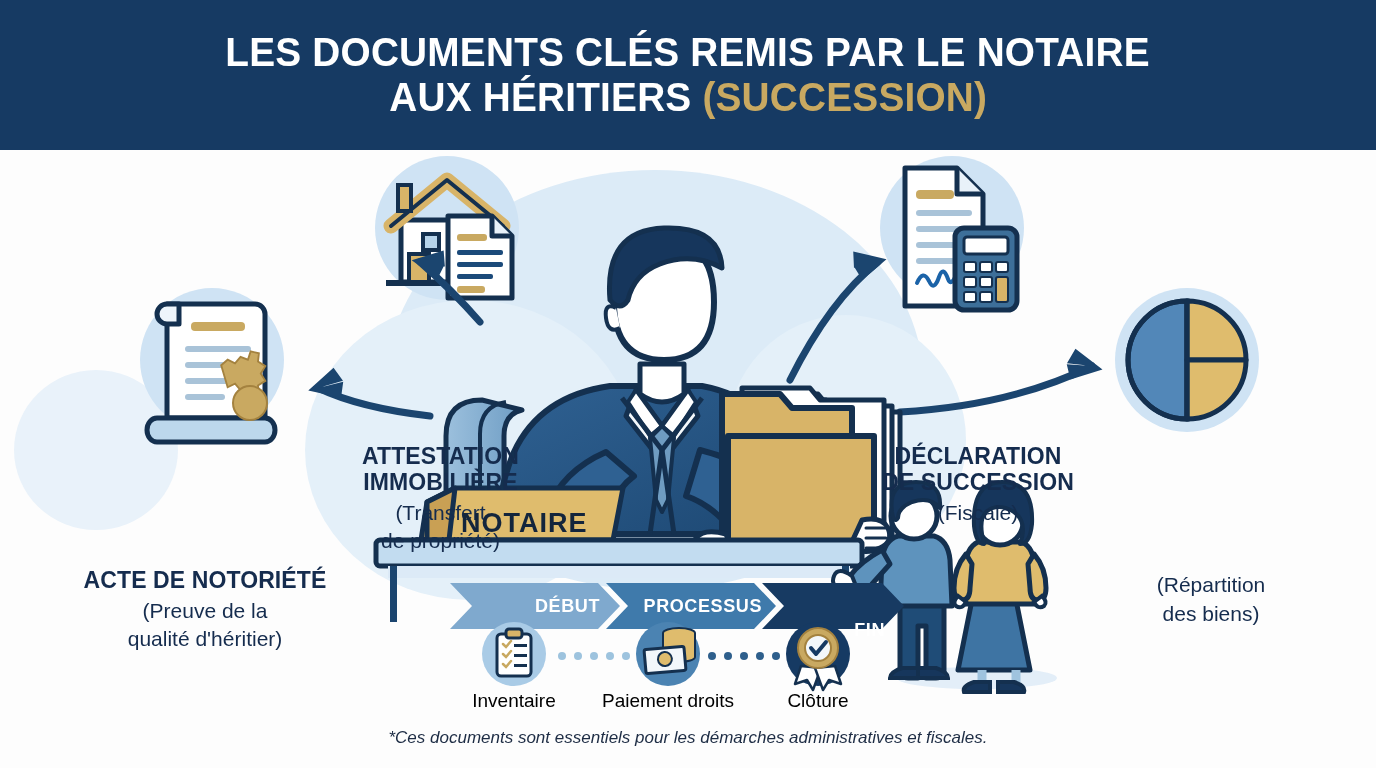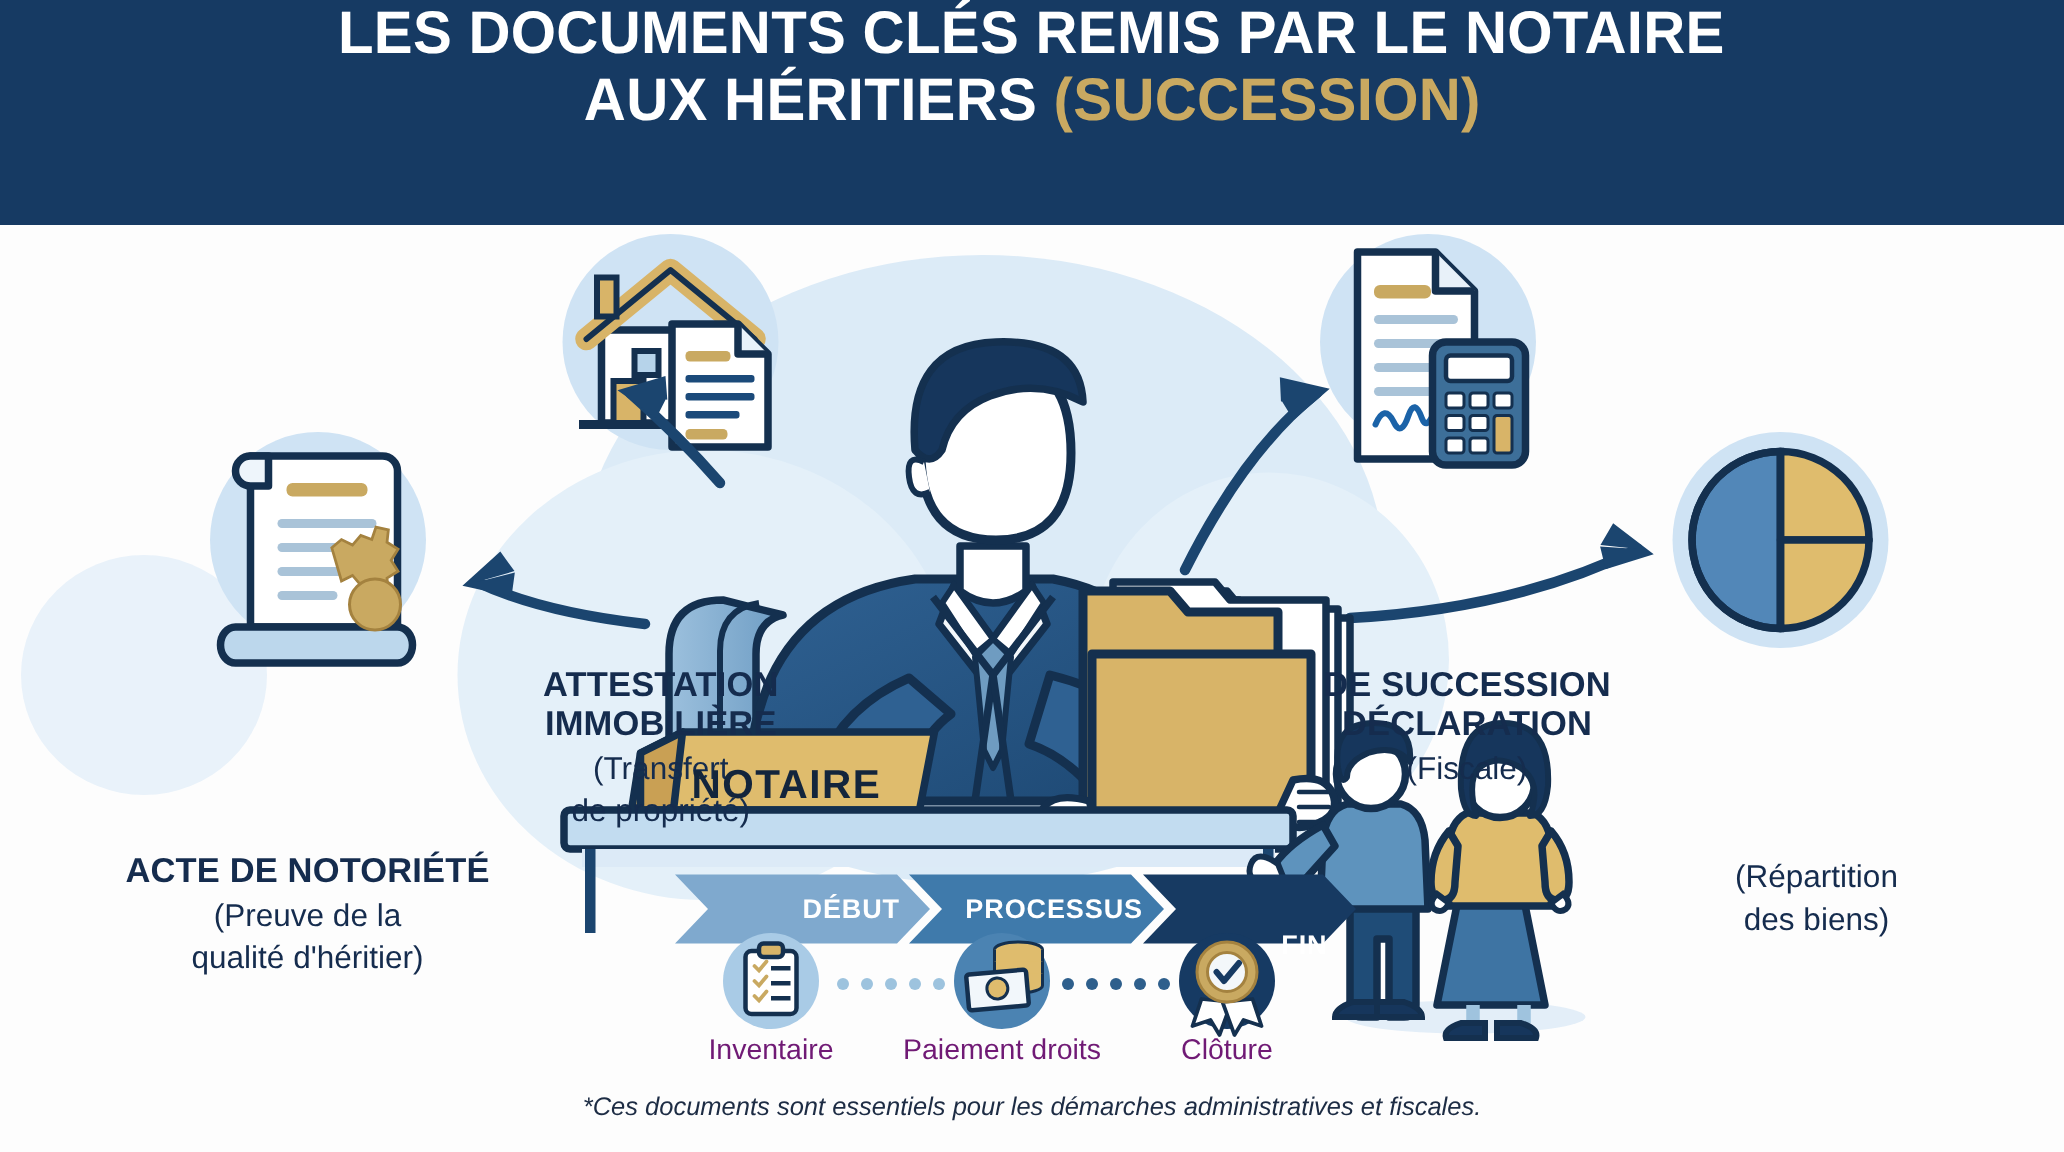--- a/index.html
+++ b/index.html
@@ -24,21 +24,21 @@
   
   #header-band {
     position: absolute;
     left: 0; top: 0;
     width: 1376px;
     height: 150px;
     background: #163a63;
     display: flex;
     flex-direction: column;
     align-items: center;
-    justify-content: flex-start;
+    justify-content: center;
   }
   .header-line {
     color: #ffffff;
     font-weight: 800;
     font-size: 40px;
     letter-spacing: 0.2px;
     line-height: 1.12;
     text-align: center;
     white-space: nowrap;
     transform: scaleX(0.97);
@@ -75,21 +75,21 @@
   .label-sub {
     font-weight: 400;
     font-size: 21px;
     margin-top: 5px;
   }
   .step-label {
     position: absolute;
     text-align: center;
     font-size: 19px;
     font-weight: 400;
-    color: #701a75;
+    color: #000000;
     white-space: nowrap;
   }
   .chev-label {
     position: absolute;
     color: #ffffff;
     font-weight: 800;
     font-size: 18px;
     letter-spacing: 0.6px;
     text-align: right;
     white-space: nowrap;
@@ -385,22 +385,22 @@
     </div>
 
     <div class="label-block" id="label-attest">
       <div class="label-title">ATTESTATION</div>
       <div class="label-title">IMMOBILIÈRE</div>
       <div class="label-sub">(Transfert</div>
       <div class="label-sub">de propriété)</div>
     </div>
 
     <div class="label-block" id="label-declar">
+      <div class="label-title">DÉCLARATION</div>
       <div class="label-title">DE SUCCESSION</div>
-      <div class="label-title">DÉCLARATION</div>
       <div class="label-sub">(Fiscale)</div>
     </div>
 
     <div class="label-block" id="label-partage">
       <div class="label-sub">(Répartition</div>
       <div class="label-sub">des biens)</div>
     </div>
 
     <div id="nameplate-text" style="left:461px; top:358px;">NOTAIRE</div>
 

